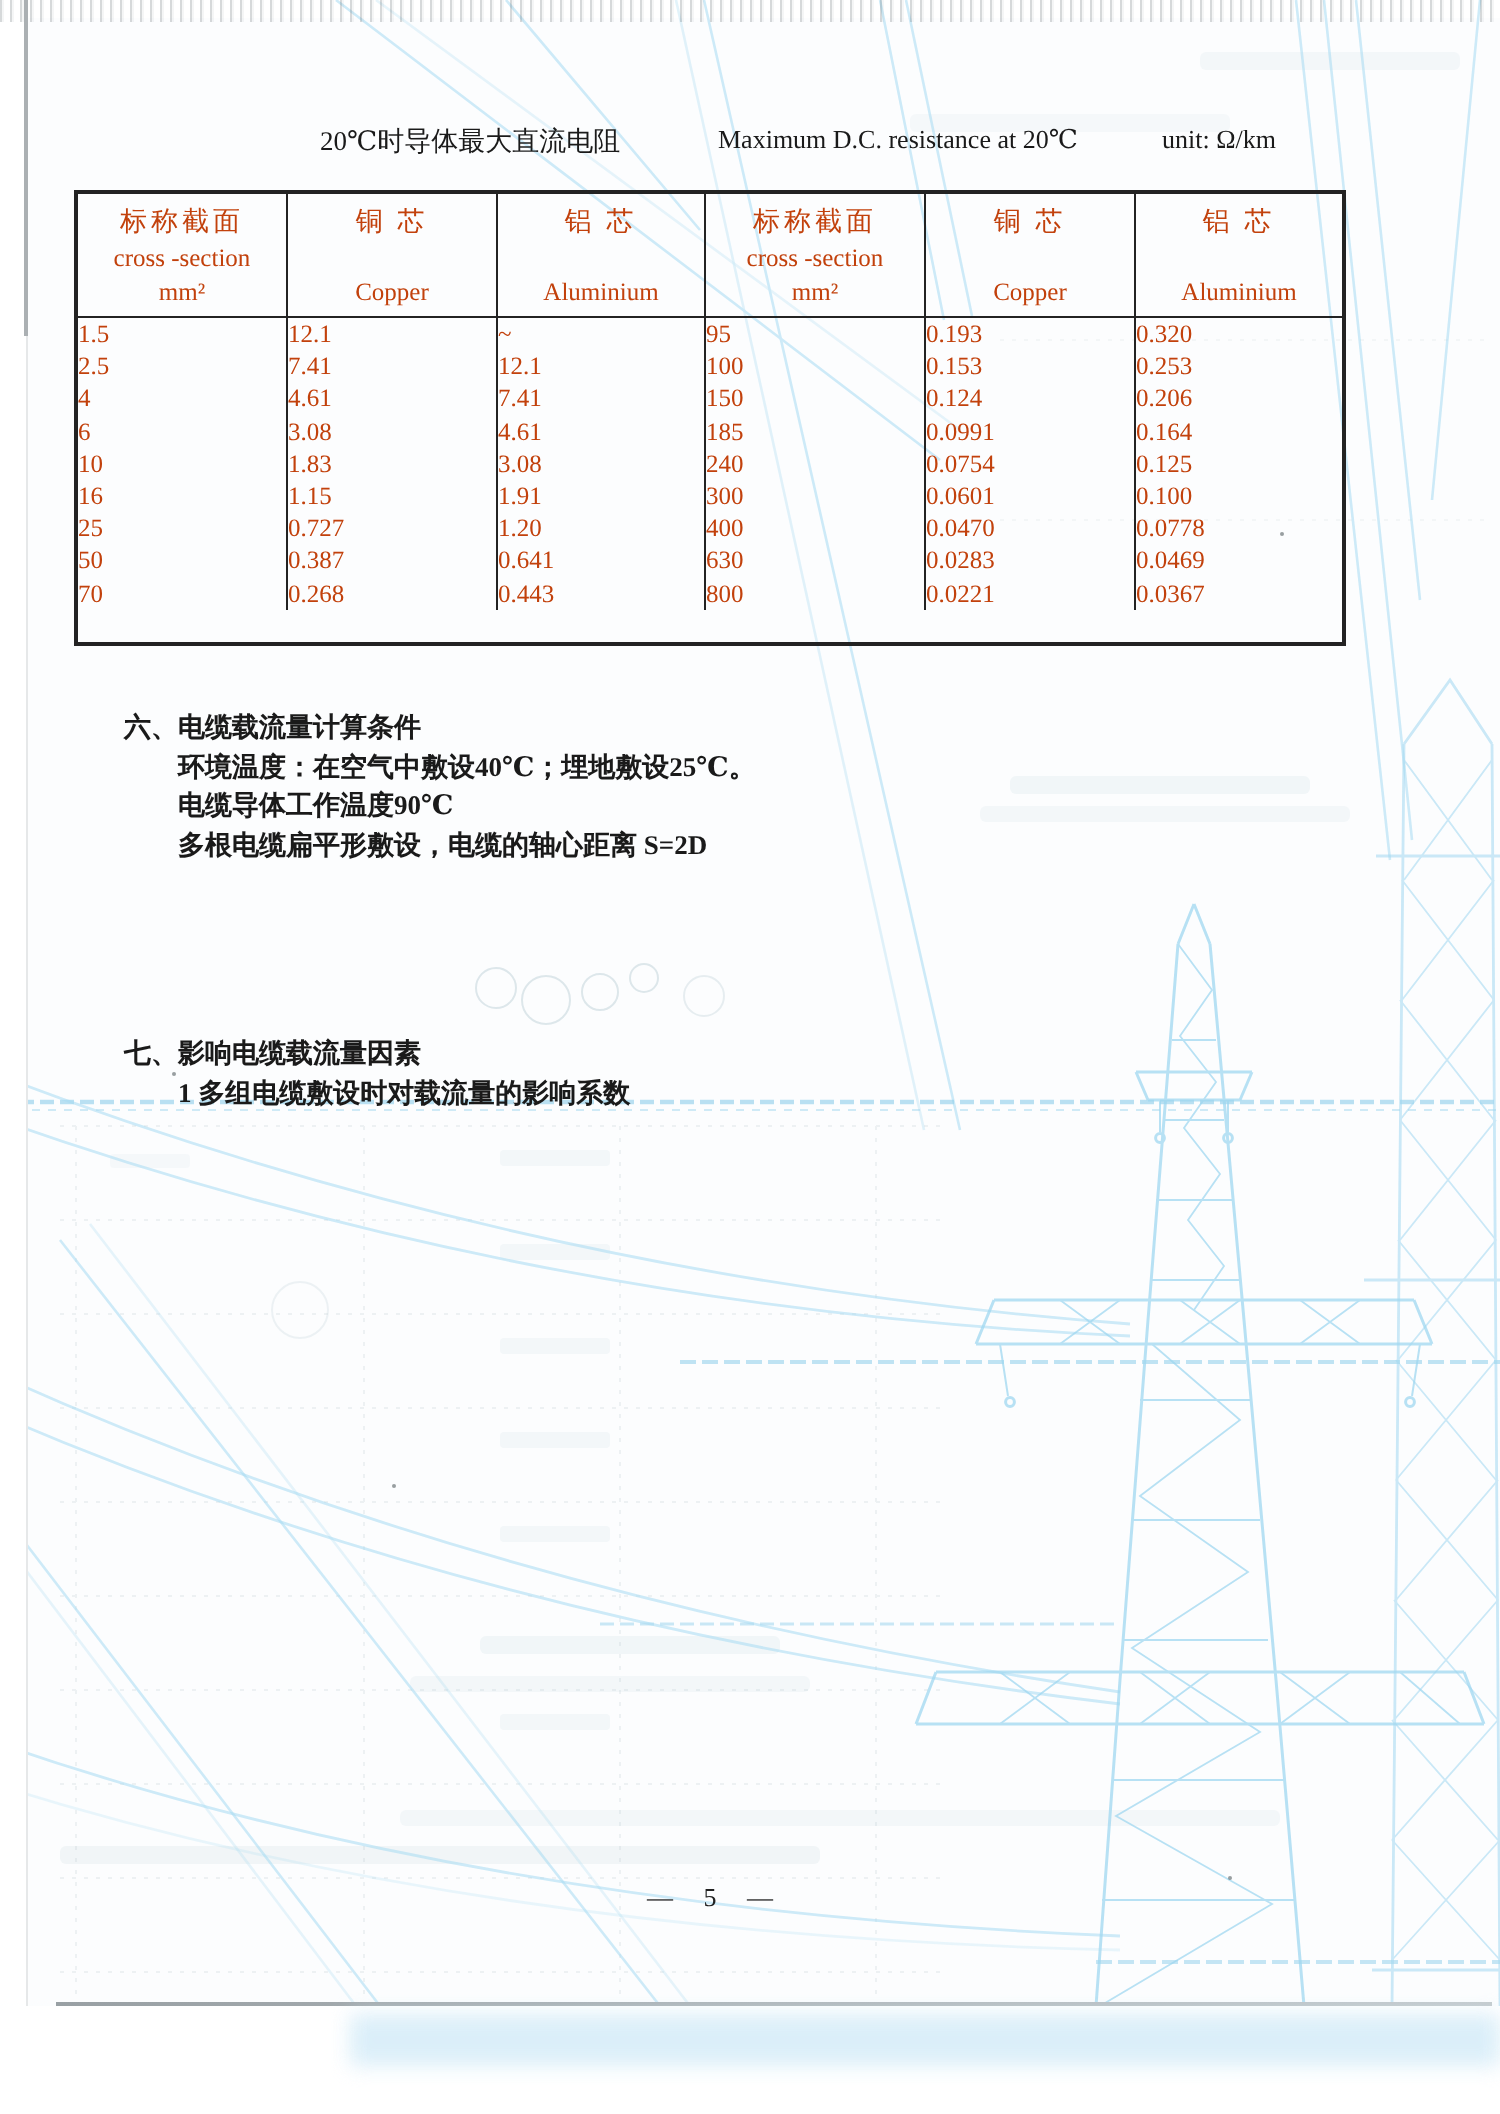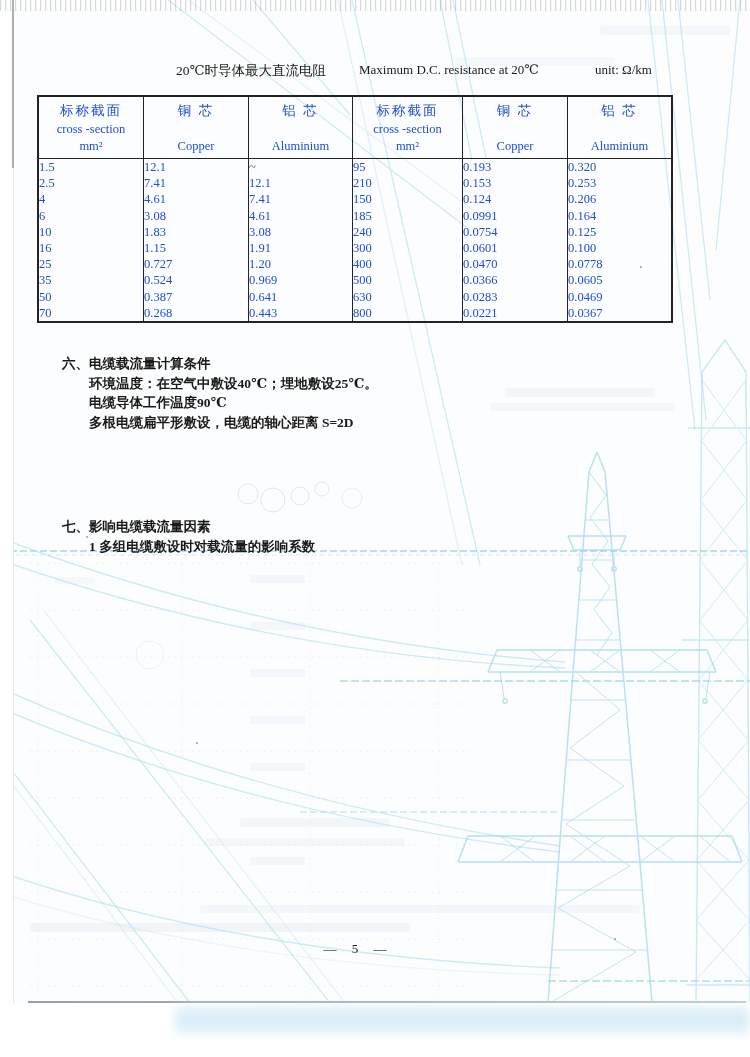--- a/index.html
+++ b/index.html
@@ -6,26 +6,26 @@
   body{
     width:750px;height:1057px;position:relative;overflow:hidden;
     background:#ffffff;
     font-family:"Liberation Serif","DejaVu Serif",serif;
     color:#1a1a1a;
   }
   .paper{position:absolute;left:14px;top:9px;width:736px;height:994px;background:#fcfdfe;z-index:1;}
   .wm{position:absolute;left:0;top:0;z-index:2;}
   
   .titlebar{position:absolute;top:62px;left:0;width:750px;height:20px;z-index:3;font-size:13.5px;}
-  .t-cn{position:absolute;left:176px;white-space:nowrap;}
+  .t-cn{position:absolute;left:160px;white-space:nowrap;}
   .t-en{position:absolute;left:359px;font-size:13px;white-space:nowrap;}
-  .t-unit{position:absolute;left:595px;font-size:13px;white-space:nowrap;}
+  .t-unit{position:absolute;left:581px;font-size:13px;white-space:nowrap;}
   
   .dtable{position:absolute;left:37px;top:95px;width:636px;height:228px;
-    border:2px solid #232323;box-sizing:border-box;z-index:3;color:#1d4ed8;}
+    border:2px solid #232323;box-sizing:border-box;z-index:3;color:#c2410c;}
   .thead{display:grid;grid-template-columns:105px 105px 104px 110px 105px 103px;
     height:62px;border-bottom:1.6px solid #232323;box-sizing:border-box;}
   .hc{border-right:1.4px solid #232323;box-sizing:border-box;display:flex;
     flex-direction:column;align-items:center;justify-content:space-between;
     padding:5px 0 4px 0;}
   .hc.last{border-right:none;}
   .hc .cjk{font-size:13.5px;letter-spacing:2px;white-space:nowrap;}
   .hc .en{font-size:12.5px;white-space:nowrap;}
   .hc .sub{font-size:12.5px;white-space:nowrap;}
   .tbody{height:162px;}
@@ -208,21 +208,21 @@
       <span class="td c1">12.1</span>
       <span class="td c2">~</span>
       <span class="td c3">95</span>
       <span class="td c4">0.193</span>
       <span class="td c5">0.320</span>
     </div>
       <div class="trow">
       <span class="td c0">2.5</span>
       <span class="td c1">7.41</span>
       <span class="td c2">12.1</span>
-      <span class="td c3">210</span>
+      <span class="td c3">100</span>
       <span class="td c4">0.153</span>
       <span class="td c5">0.253</span>
     </div>
       <div class="trow">
       <span class="td c0">4</span>
       <span class="td c1">4.61</span>
       <span class="td c2">7.41</span>
       <span class="td c3">150</span>
       <span class="td c4">0.124</span>
       <span class="td c5">0.206</span>
@@ -251,28 +251,20 @@
       <span class="td c4">0.0601</span>
       <span class="td c5">0.100</span>
     </div>
       <div class="trow">
       <span class="td c0">25</span>
       <span class="td c1">0.727</span>
       <span class="td c2">1.20</span>
       <span class="td c3">400</span>
       <span class="td c4">0.0470</span>
       <span class="td c5">0.0778</span>
-    </div>
-      <div class="trow">
-      <span class="td c0">35</span>
-      <span class="td c1">0.524</span>
-      <span class="td c2">0.969</span>
-      <span class="td c3">500</span>
-      <span class="td c4">0.0366</span>
-      <span class="td c5">0.0605</span>
     </div>
       <div class="trow">
       <span class="td c0">50</span>
       <span class="td c1">0.387</span>
       <span class="td c2">0.641</span>
       <span class="td c3">630</span>
       <span class="td c4">0.0283</span>
       <span class="td c5">0.0469</span>
     </div>
       <div class="trow">

